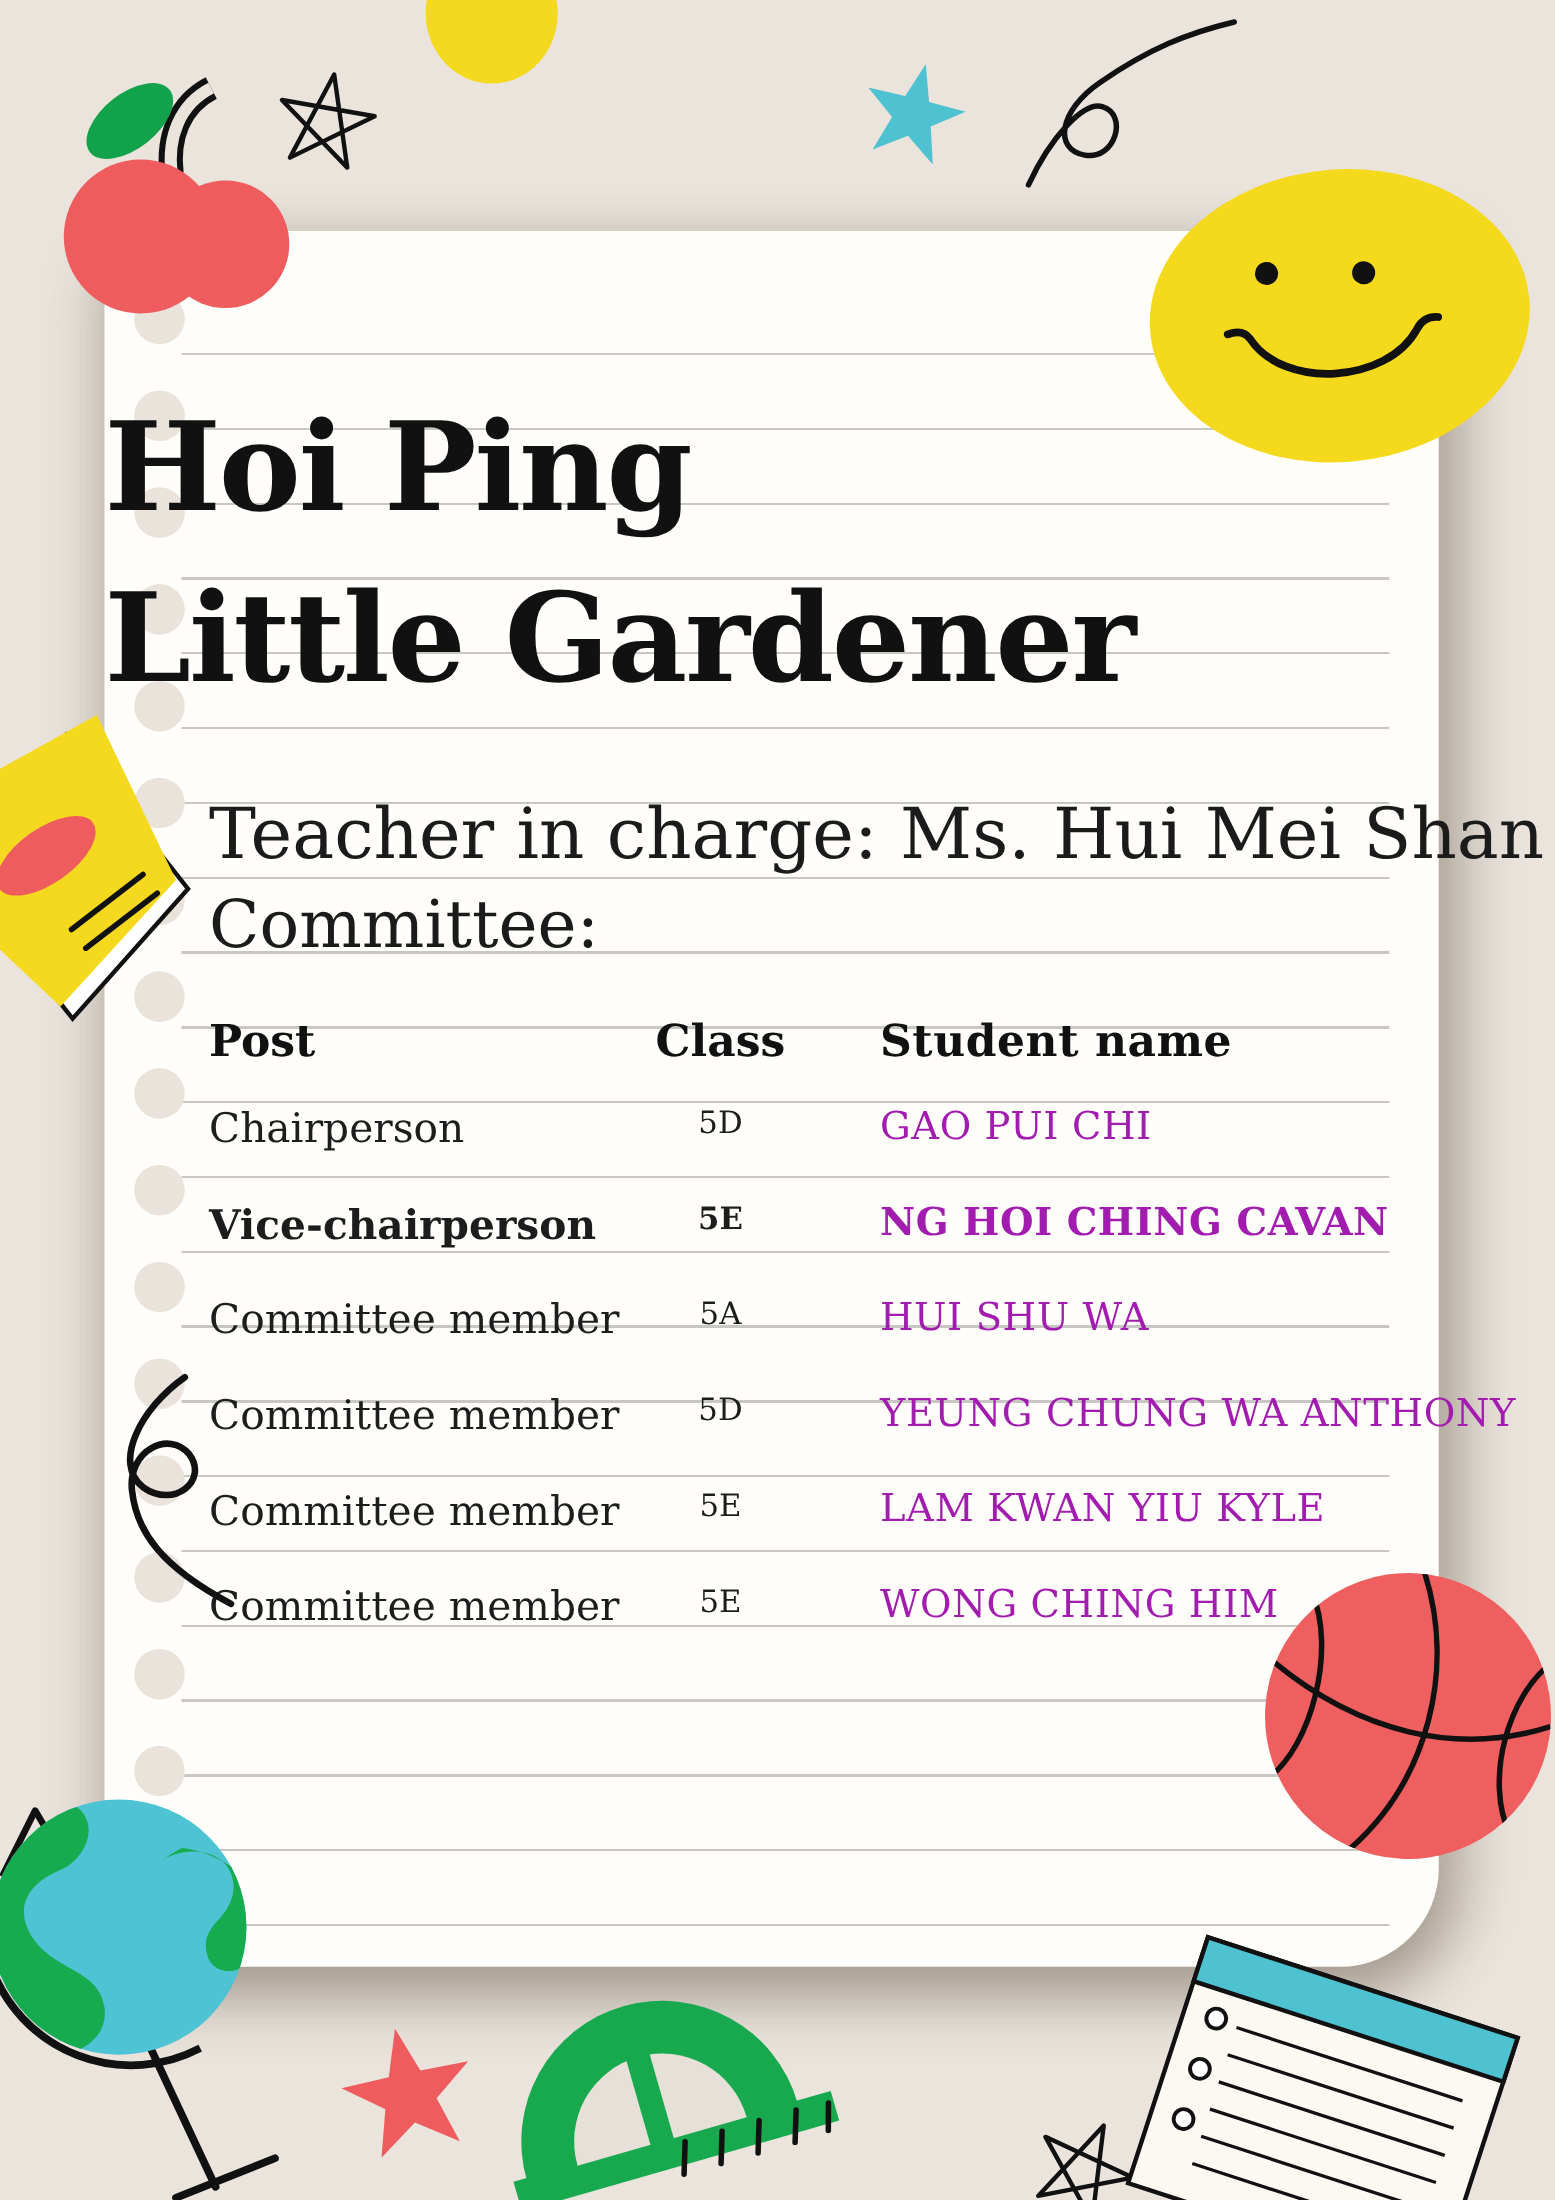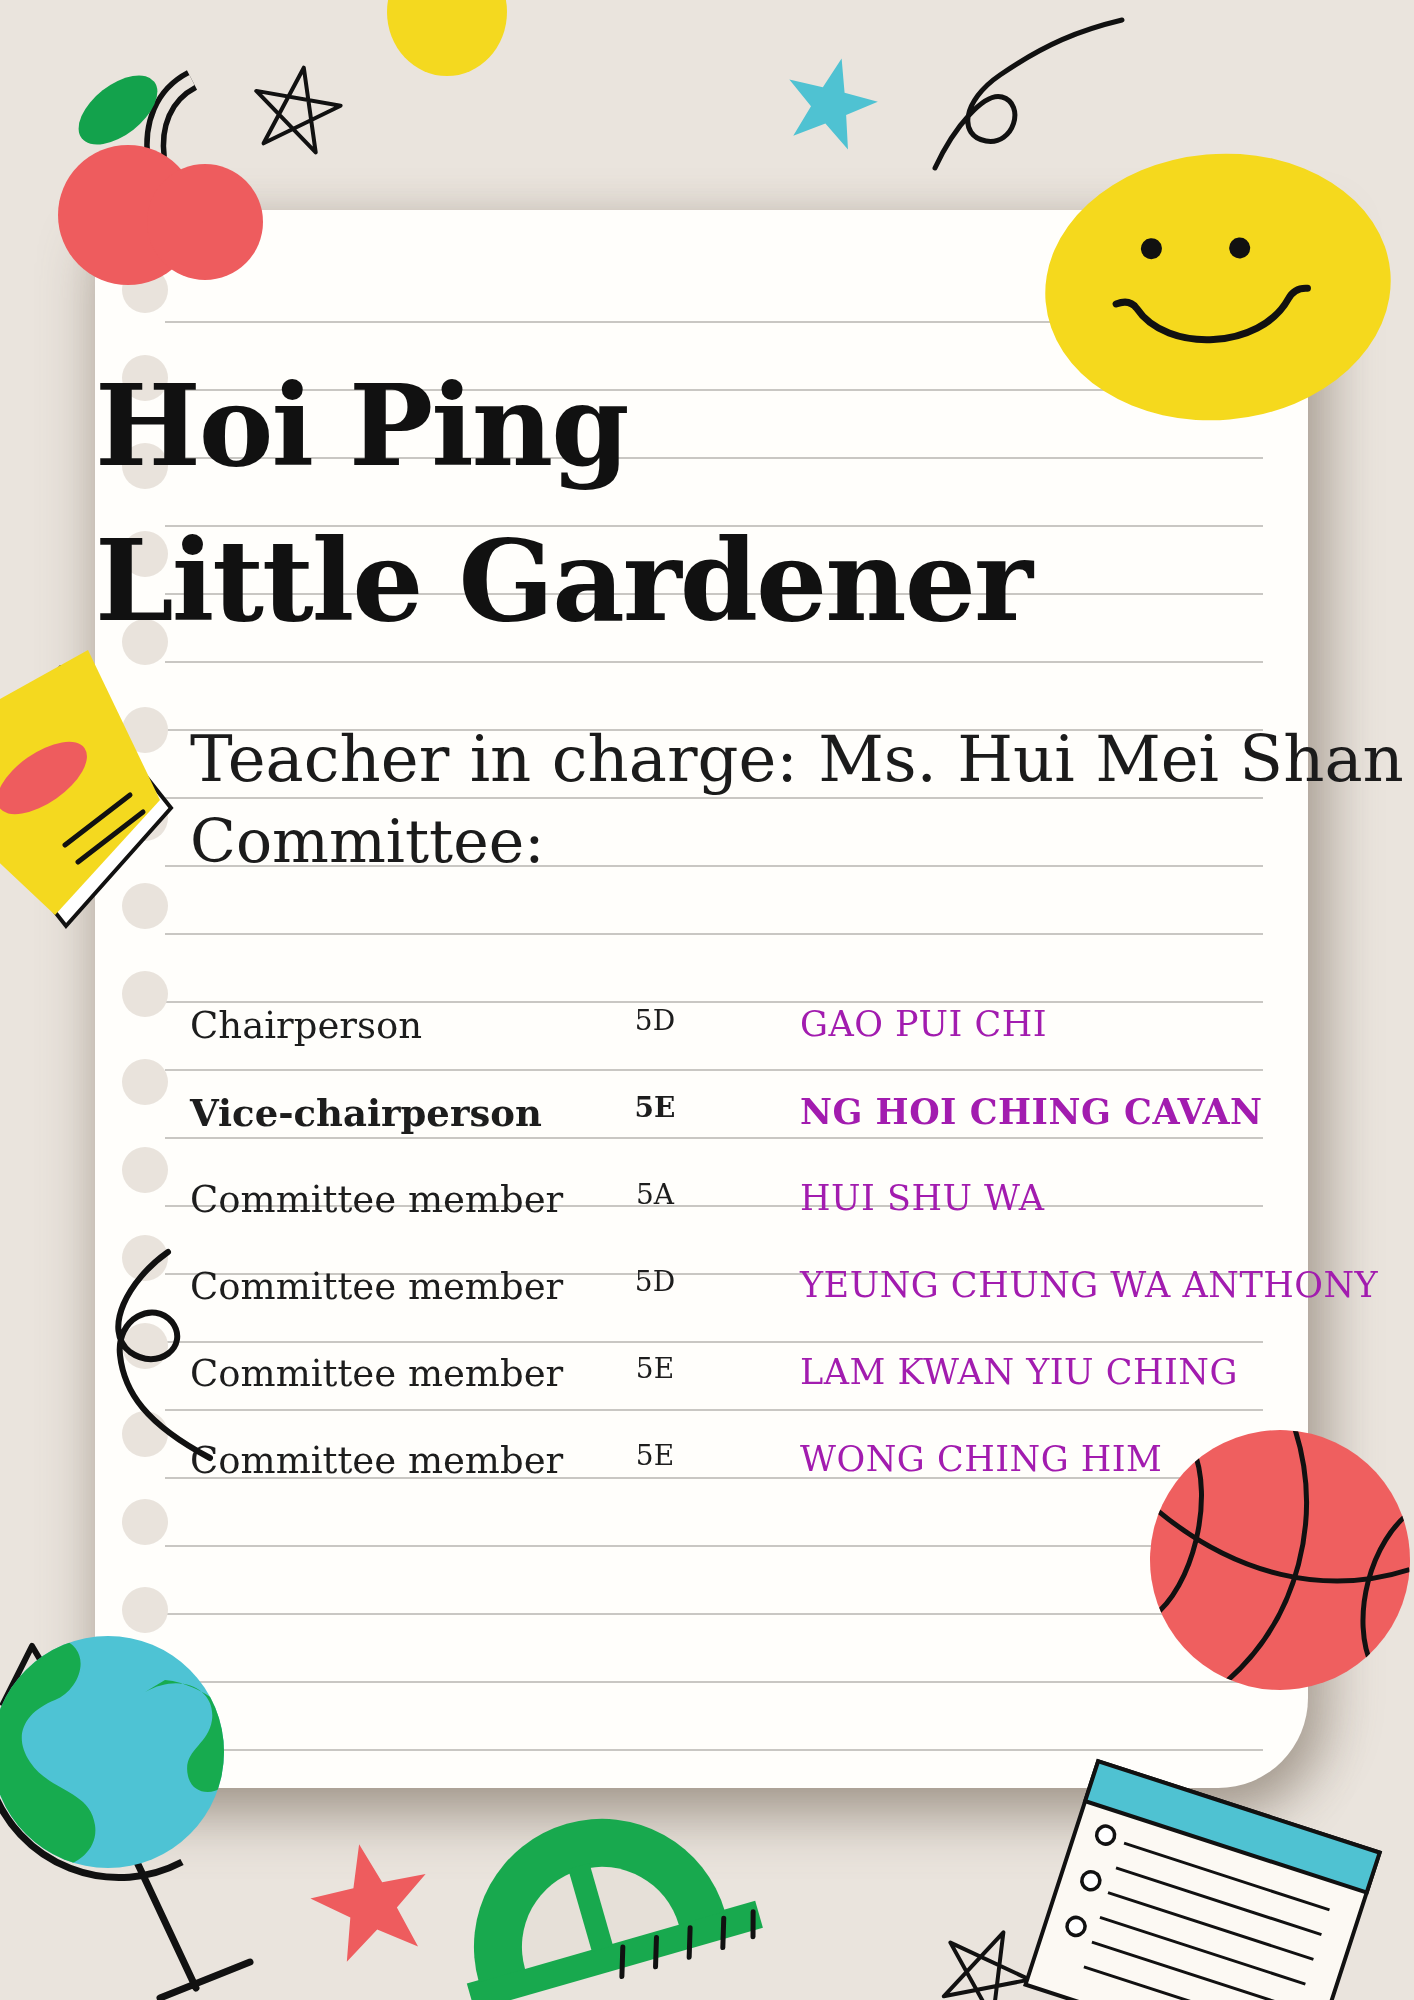--- a/index.html
+++ b/index.html
@@ -51,20 +51,25 @@
         <div class="hole" style="top: 1289px;"></div>
         <div class="hole" style="top: 1377px;"></div>
         <div class="hole" style="top: 1465px;"></div>
       </div>
 
     <h1 class="title"><span>Hoi Ping</span><br><span>Little Gardener</span></h1>
 
     <div class="teacher">Teacher in charge: Ms. Hui Mei Shan</div>
     <div class="committee">Committee:</div>
 
+    <div class="trow thead" style="top:713px">
+      <span class="col-post">Post</span>
+      <span class="col-class">Class</span>
+      <span class="col-name">Student name</span>
+    </div>
     <div id="rows">
         <div class="trow" style="top: 794px;">
           <span class="col-post">Chairperson</span>
           <span class="col-class">5D</span>
           <span class="col-name">GAO PUI CHI</span>
         </div>
         <div class="trow" style="top: 881px; font-weight: bold;">
           <span class="col-post">Vice-chairperson</span>
           <span class="col-class">5E</span>
           <span class="col-name">NG HOI CHING CAVAN</span>
@@ -75,21 +80,21 @@
           <span class="col-name">HUI SHU WA</span>
         </div>
         <div class="trow" style="top: 1055px;">
           <span class="col-post">Committee member</span>
           <span class="col-class">5D</span>
           <span class="col-name">YEUNG CHUNG WA ANTHONY</span>
         </div>
         <div class="trow" style="top: 1142px;">
           <span class="col-post">Committee member</span>
           <span class="col-class">5E</span>
-          <span class="col-name">LAM KWAN YIU CHING</span>
+          <span class="col-name">LAM KWAN YIU KYLE</span>
         </div>
         <div class="trow" style="top: 1229px;">
           <span class="col-post">Committee member</span>
           <span class="col-class">5E</span>
           <span class="col-name">WONG CHING HIM</span>
         </div>
       </div>
   </div>
 
   <svg class="deco" width="1414" height="2000" viewBox="0 0 1414 2000">

